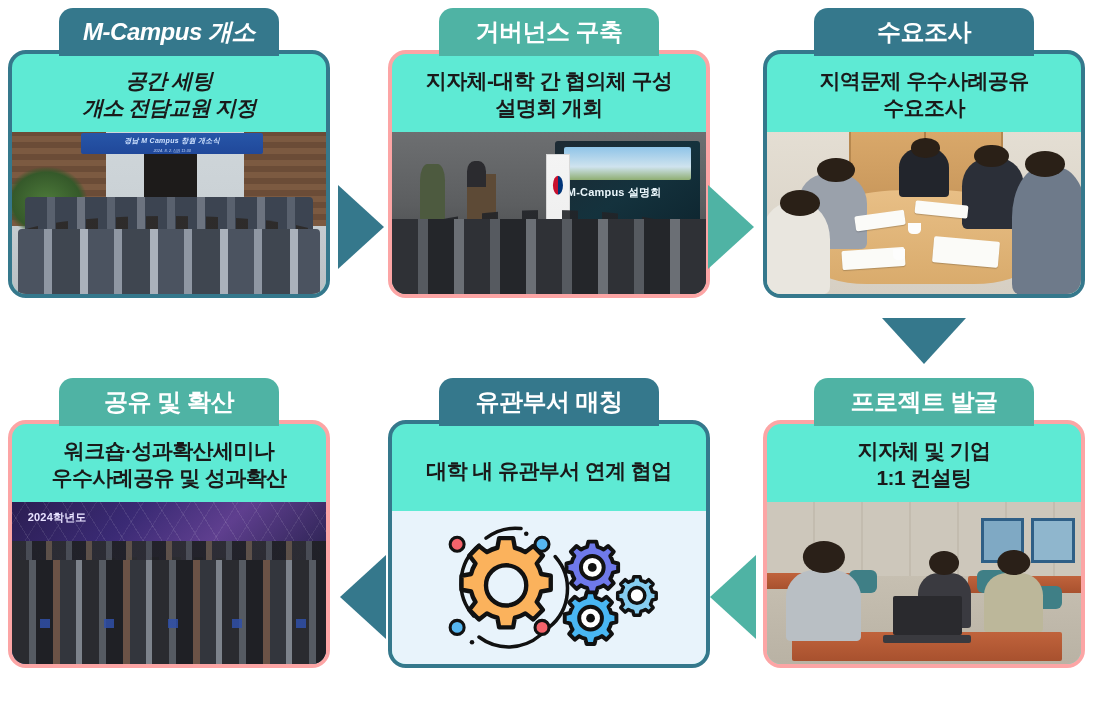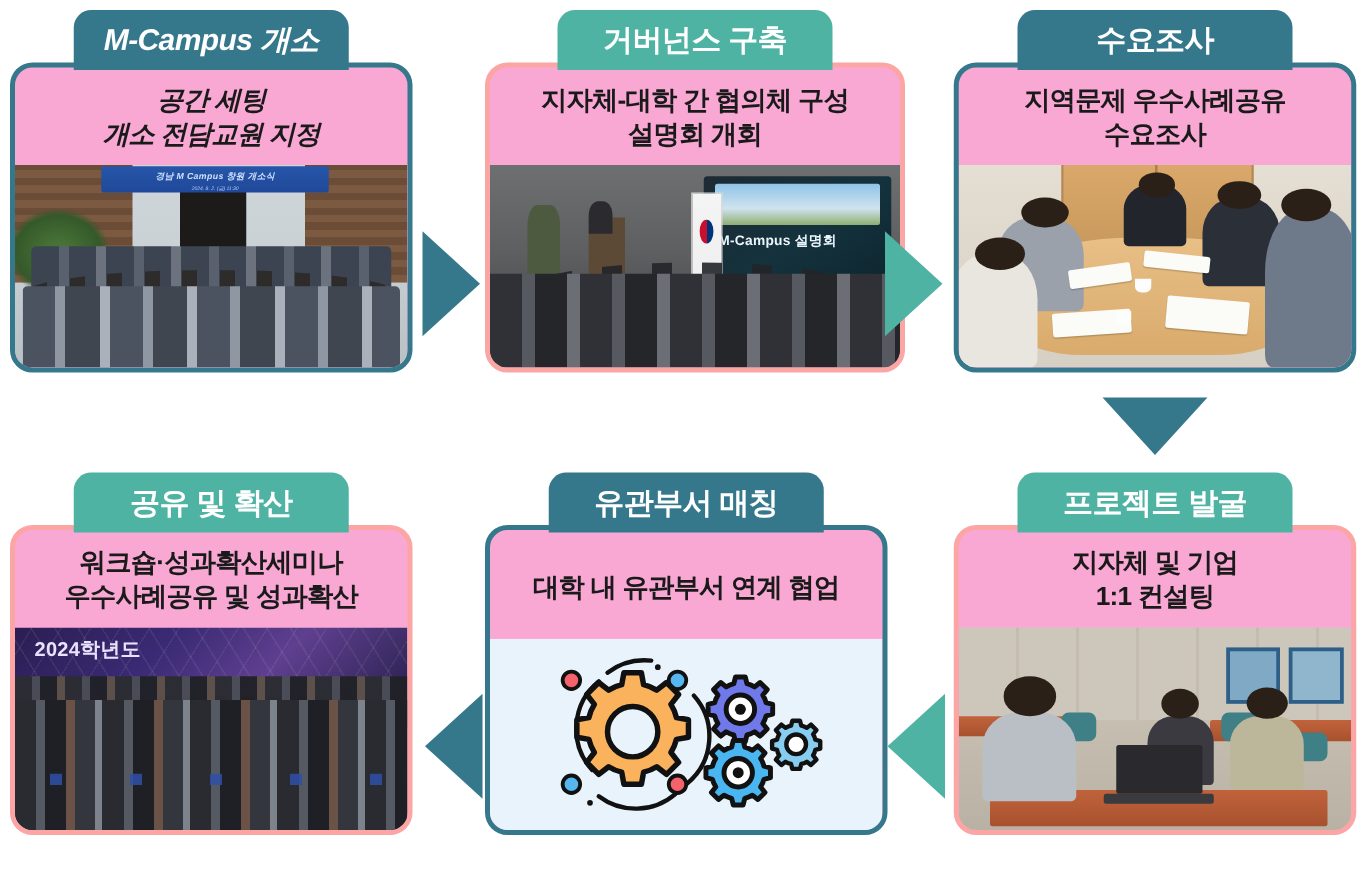--- a/index.html
+++ b/index.html
@@ -16,21 +16,21 @@
   .card{position:absolute;width:322px;height:290px;}
   .card .tab{
     position:absolute;top:0;left:50%;transform:translateX(-50%);
     width:220px;height:48px;border-radius:14px 14px 0 0;
     display:flex;align-items:center;justify-content:center;
     color:#ffffff;font-size:24px;font-weight:700;letter-spacing:-0.5px;
     white-space:nowrap;z-index:3;
   }
   .card .body{
     position:absolute;top:42px;left:0;right:0;bottom:0;
-    border-radius:18px;background:#f9a8d4;
+    border-radius:18px;background:#5eead4;
     box-sizing:border-box;overflow:hidden;z-index:2;
     display:flex;flex-direction:column;
   }
   .card .caption{
     flex:0 0 auto;
     padding:14px 10px 10px;
     text-align:center;color:#1a1a1a;
     font-size:21px;line-height:1.28;font-weight:700;letter-spacing:-0.6px;
   }
   .card .media{flex:1 1 auto;position:relative;overflow:hidden;}
@@ -102,21 +102,21 @@
   .p3 .s4{left:62%;top:16%;width:20%;height:44%;background:#2b2f38;}
   .p3 .s4h{left:66%;top:8%;width:11%;height:14%;}
   .p3 .s5{right:-2%;top:22%;width:24%;height:78%;background:#6e7a8a;}
   .p3 .s5h{right:5%;top:12%;width:13%;height:16%;}
 
   
   .p4{background:linear-gradient(135deg,#2b1e52 0%,#3a2a74 28%,#5f3f8f 50%,#2a2250 78%,#181430 100%);}
   .p4 .mesh{inset:0;background:
      repeating-linear-gradient(58deg,rgba(255,255,255,.09) 0 1px,transparent 1px 16px),
      repeating-linear-gradient(-58deg,rgba(255,255,255,.07) 0 1px,transparent 1px 20px);}
-  .p4 .ttl{left:5%;top:5%;color:#e8e2ff;font-size:16px;font-weight:700;letter-spacing:.2px;}
+  .p4 .ttl{left:5%;top:5%;color:#e8e2ff;font-size:11px;font-weight:700;letter-spacing:.2px;}
   .p4 .ttl2{left:5%;top:17%;color:#ffffff;font-size:15px;font-weight:700;letter-spacing:.2px;}
   .p4 .crowd1{left:0;bottom:0;width:100%;height:64%;background:
      repeating-linear-gradient(90deg,#2a2b30 0 17px,#555a62 17px 24px,#1f2025 24px 41px,#6b5246 41px 48px,#33363d 48px 64px,#7d838c 64px 70px);}
   .p4 .crowd2{left:0;bottom:50%;width:100%;height:26%;background:
      repeating-linear-gradient(90deg,#2b2c31 0 14px,#4a4e55 14px 20px,#202126 20px 34px,#5e5248 34px 40px);opacity:.95;}
   .p4 .heads{left:0;bottom:56%;width:100%;height:10%;background:repeating-linear-gradient(90deg,transparent 0 6px,#2a2320 6px 15px,transparent 15px 22px);border-radius:50%/100% 100% 0 0;}
   .p4 .badges{left:0;bottom:22%;width:100%;height:6%;background:repeating-linear-gradient(90deg,transparent 0 28px,#2f4fa8 28px 38px,transparent 38px 64px);opacity:.85;}
 
   
   .p5{background:linear-gradient(#cfc9bd 0%,#c7c0b2 42%,#b9b2a4 100%);}
@@ -167,21 +167,21 @@
           <div class="ph-layer row-back"></div>
           <div class="ph-layer heads"></div>
           <div class="ph-layer row-front"></div>
         </div>
       </div>
     </div>
   </div>
 
   <div class="arrow right" style="left:338px;top:185px;border-left:46px solid #35788c;"></div>
 
-  <div class="card t-light" style="left:388px;top:8px;padding-left:14px;">
+  <div class="card t-light" style="left:388px;top:8px;">
     <div class="tab">거버넌스 구축</div>
     <div class="body">
       <div class="caption">
         <div>지자체-대학 간 협의체 구성</div>
         <div>설명회 개회</div>
       </div>
       <div class="media">
         <div class="photo p2">
           <div class="ph-layer screen">
             <div class="shot"></div>

